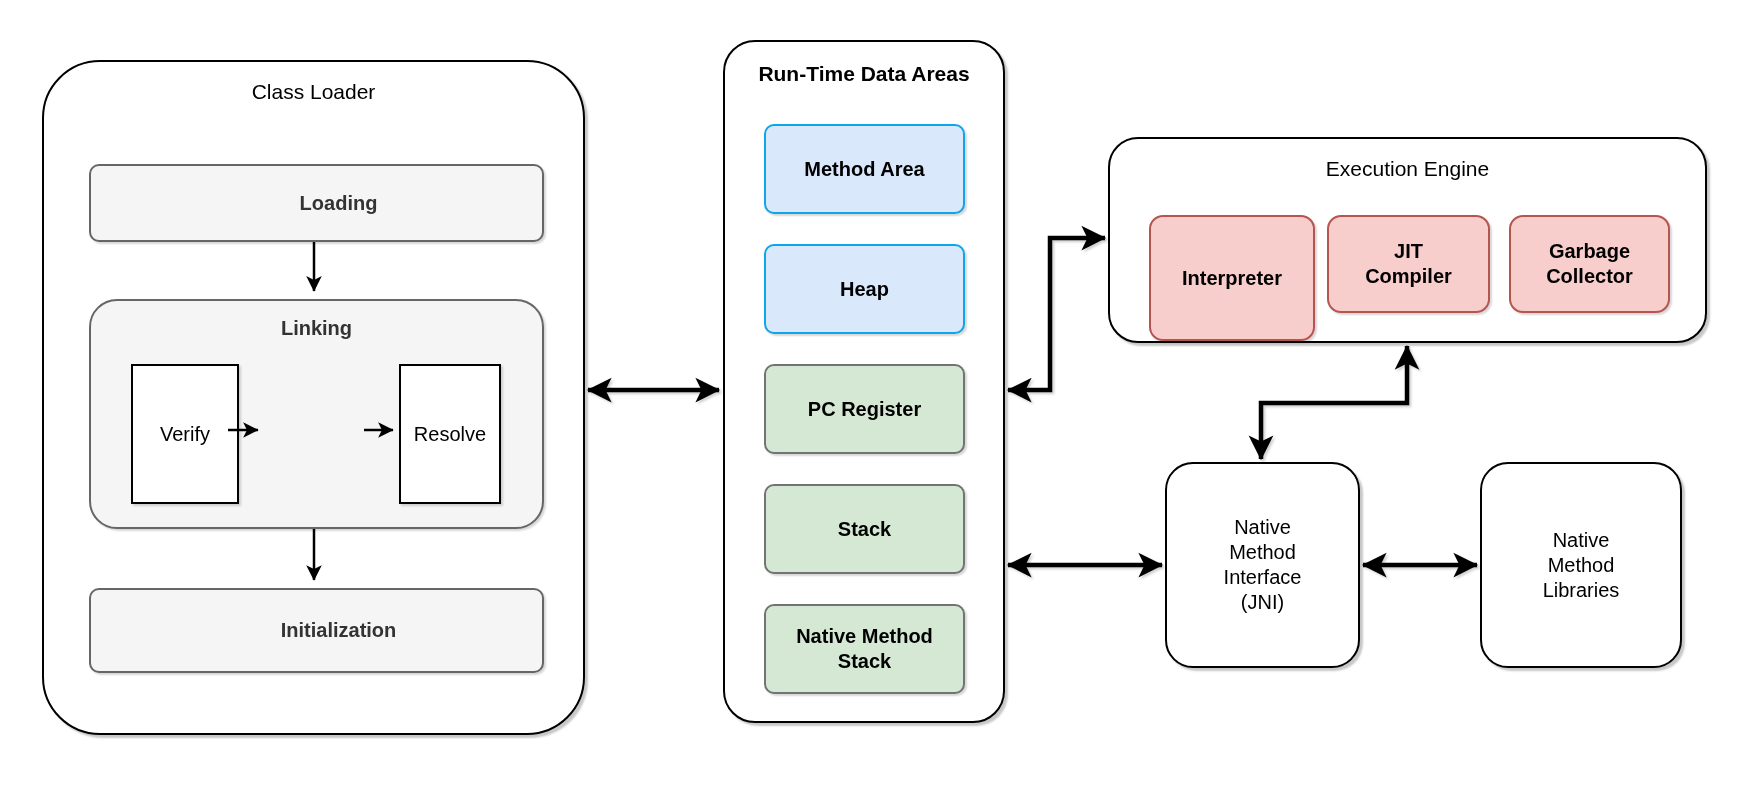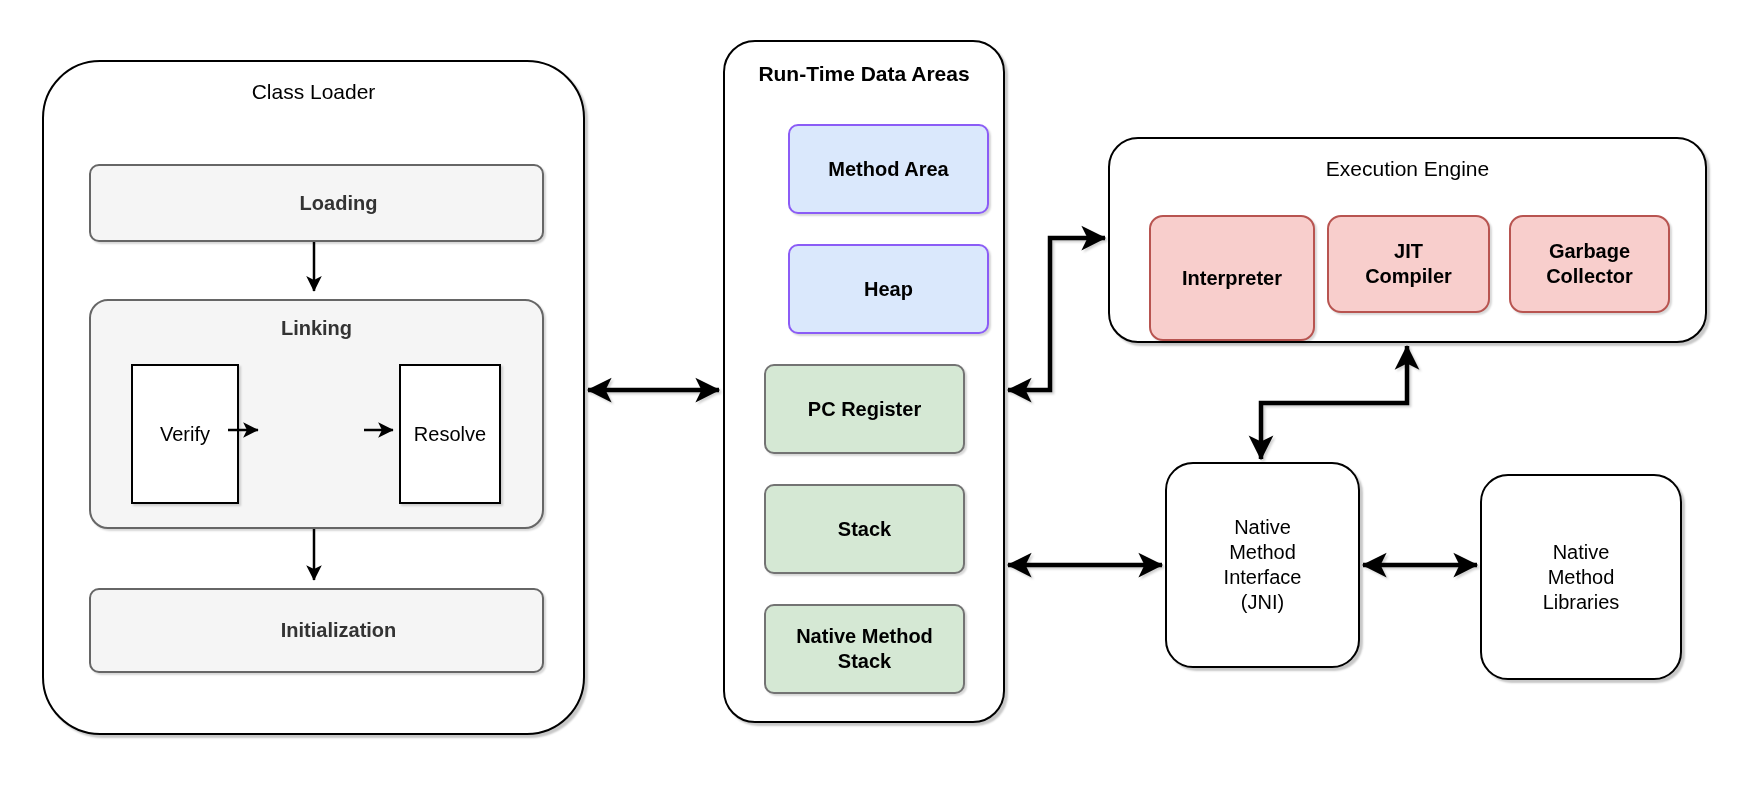--- a/index.html
+++ b/index.html
@@ -44,21 +44,21 @@
     border: 2px solid #666666;
     border-radius: 10px;
     box-shadow: 2px 2px 2px rgba(0,0,0,0.16);
     color: #333333;
     font-weight: bold;
     padding-left: 44px;
   }
   .linking-box {
     background: #f5f5f5;
     border: 2px solid #666666;
-    border-radius: 19px;
+    border-radius: 28px;
     box-shadow: 2px 2px 2px rgba(0,0,0,0.16);
   }
   .linking-title {
     position: absolute;
     left: 0; right: 0; top: 16px;
     text-align: center;
     font-size: 20px;
     font-weight: bold;
     color: #333333;
   }
@@ -71,21 +71,21 @@
   }
 
   
   .rtda-cell {
     border-radius: 10px;
     box-shadow: 2px 2px 2px rgba(0,0,0,0.16);
     color: #000000;
     font-weight: bold;
     padding: 0 8px;
   }
-  .blue  { background: #dae8fc; border: 2px solid #8b5cf6; margin-left: 24px; }
+  .blue  { background: #dae8fc; border: 2px solid #0ea5e9; }
   .green { background: #d5e8d4; border: 2px solid #737373; }
 
   
   .red {
     background: #f8cecc;
     border: 2px solid #b85450;
     border-radius: 14px;
     box-shadow: 2px 2px 2px rgba(0,0,0,0.16);
     color: #000000;
     font-weight: bold;
@@ -170,21 +170,21 @@
     </div>
     <div class="abs red cell" style="left:399px; top:76px; width:161px; height:98px;">
       <span>Garbage Collector</span>
     </div>
   </div>
 
   <div class="abs native-box cell" style="left:1165px; top:462px; width:195px; height:206px;">
     <span class="narrow-wrap">Native Method Interface (JNI)</span>
   </div>
 
-  <div class="abs native-box cell" style="left:1480px; top:474px; width:202px; height:206px;">
+  <div class="abs native-box cell" style="left:1480px; top:462px; width:202px; height:206px;">
     <span class="narrow-wrap">Native Method Libraries</span>
   </div>
 
   <svg class="arrows" viewBox="0 0 1754 790" xmlns="http://www.w3.org/2000/svg">
     <defs>
       <marker id="headS" viewBox="0 0 12 12" refX="11" refY="6" markerWidth="19" markerHeight="17" markerUnits="userSpaceOnUse" orient="auto-start-reverse">
         <path d="M0.5,0.5 L11.5,6 L0.5,11.5 L3.2,6 Z" fill="#000000"></path>
       </marker>
       <marker id="headB" viewBox="0 0 12 12" refX="11" refY="6" markerWidth="29" markerHeight="27" markerUnits="userSpaceOnUse" orient="auto-start-reverse">
         <path d="M0.5,0.5 L11.5,6 L0.5,11.5 L3.2,6 Z" fill="#000000"></path>

